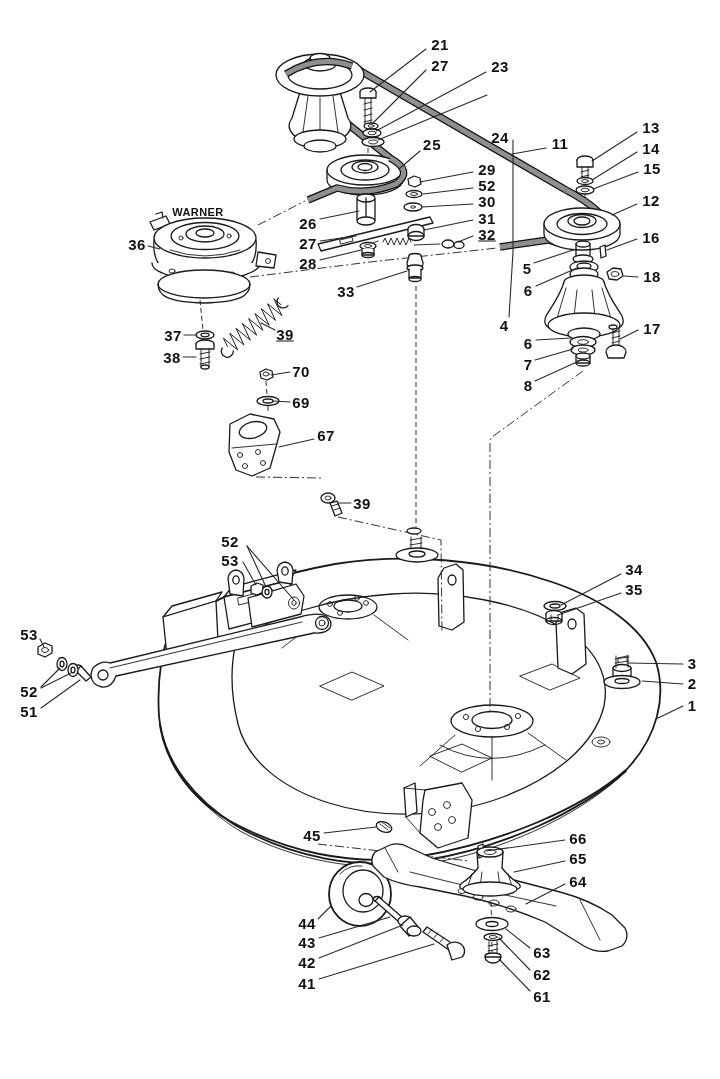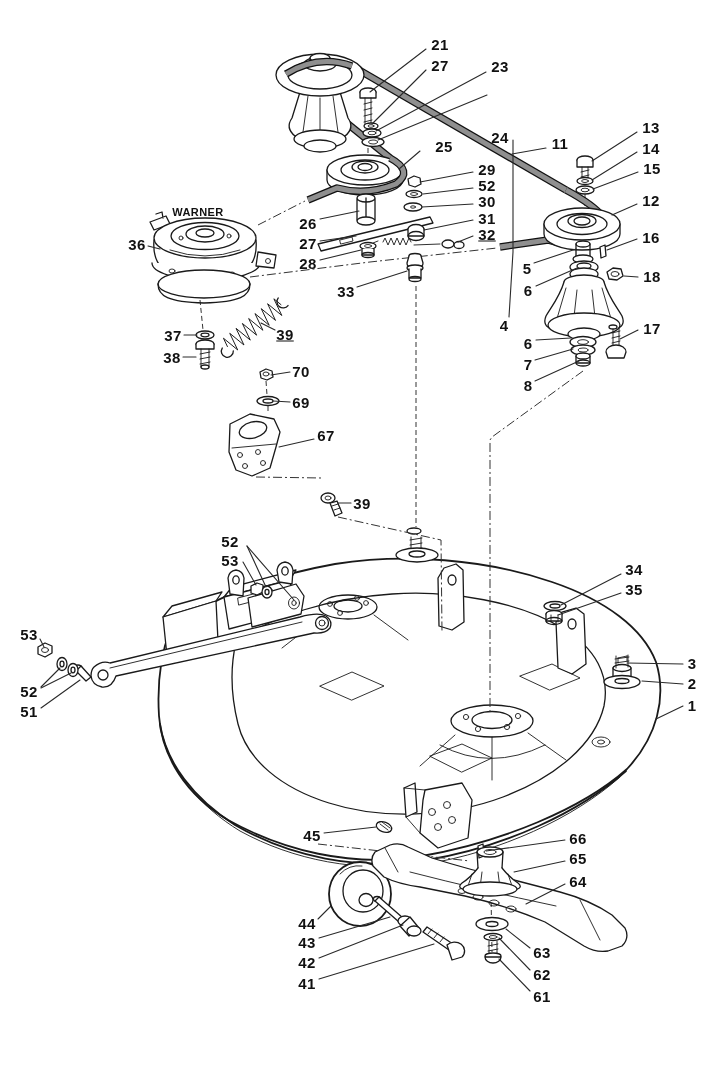--- a/index.html
+++ b/index.html
@@ -434,21 +434,21 @@
         <polyline points="530,991 499,959"></polyline>
       </g>
 </svg>
 
 <div id="labels">
   <div class="brand" style="left:198px;top:212px">WARNER</div>
 <div class="callout" style="left: 440px; top: 44px;">21</div>
       <div class="callout" style="left: 440px; top: 65px;">27</div>
       <div class="callout" style="left: 500px; top: 66px;">23</div>
       <div class="callout" style="left: 500px; top: 89px; margin-top: 48px;">24</div>
-      <div class="callout" style="left: 444px; top: 146px;">25</div>
+      <div class="callout" style="left: 432px; top: 146px; font-family: Liberation Mono, monospace;">25</div>
       <div class="callout" style="left: 560px; top: 143px;">11</div>
       <div class="callout" style="left: 651px; top: 127px;">13</div>
       <div class="callout" style="left: 651px; top: 148px;">14</div>
       <div class="callout" style="left: 652px; top: 168px; text-align: center;">15</div>
       <div class="callout" style="left: 651px; top: 200px;">12</div>
       <div class="callout" style="left: 487px; top: 169px;">29</div>
       <div class="callout" style="left: 487px; top: 185px;">52</div>
       <div class="callout" style="left: 487px; top: 201px;">30</div>
       <div class="callout" style="left: 487px; top: 218px;">31</div>
       <div class="callout" style="left: 487px; top: 234px; text-decoration: underline;">32</div>

